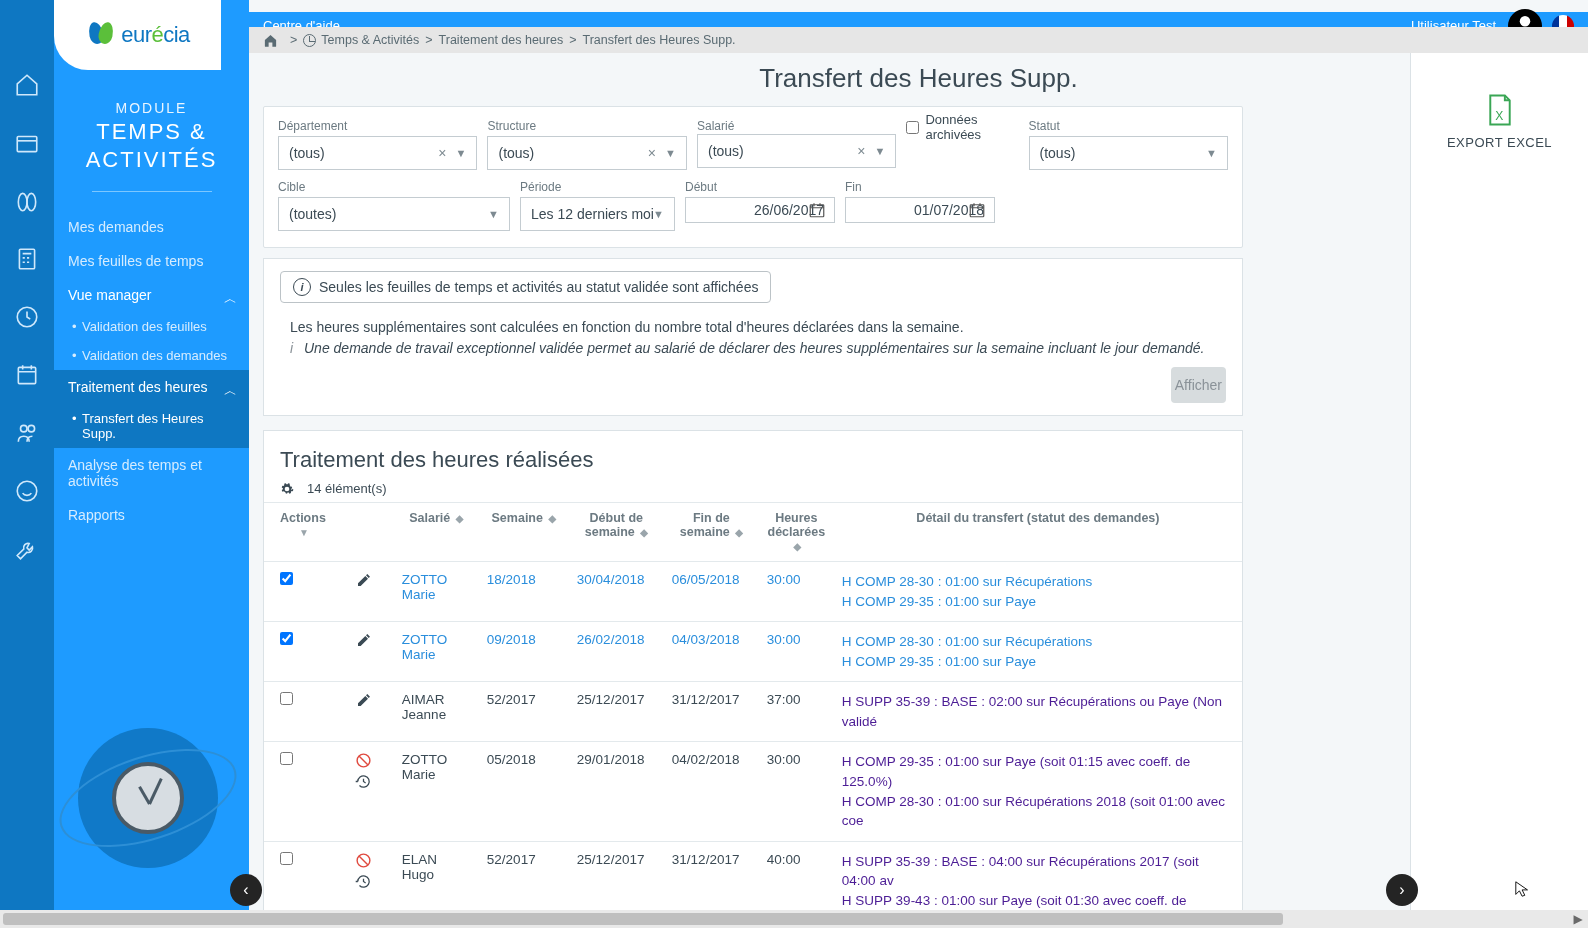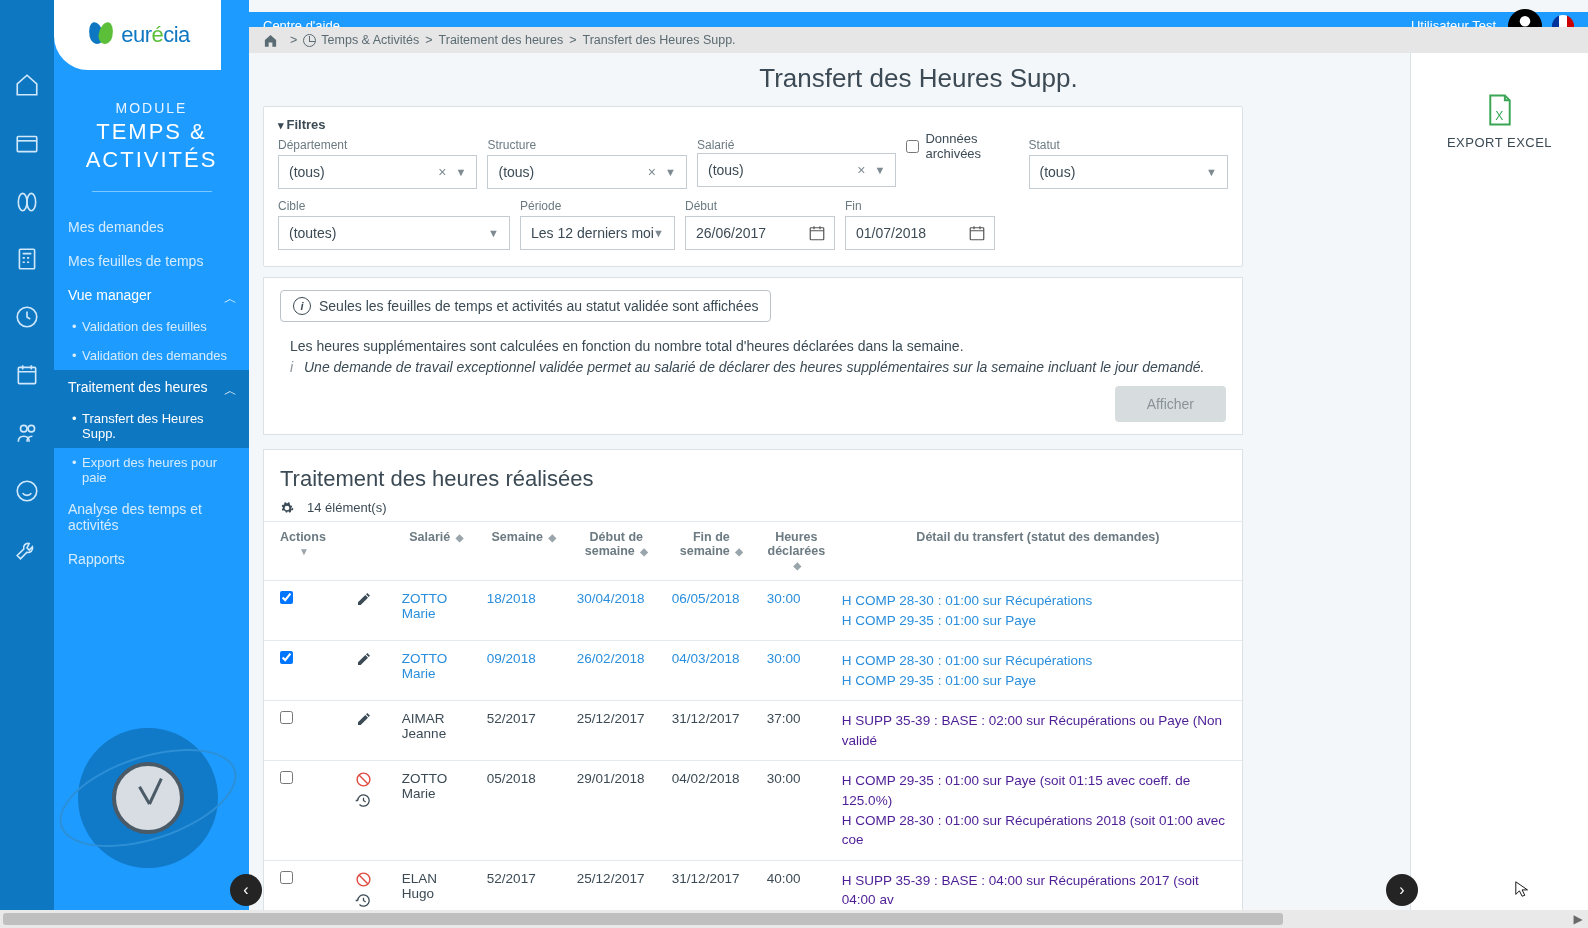--- a/index.html
+++ b/index.html
@@ -68,32 +68,32 @@
   .content-left { width:980px; }
   .filters { background:#fff; border:1px solid #dbe2e6; border-radius:2px; padding:10px 14px 16px; }
   .filters-header { font-size:13px; color:#3b4a54; font-weight:bold; margin-bottom:6px; }
   .filters-header::before { content:'▾'; margin-right:3px; font-size:11px; }
   .filter-row { display:flex; gap:10px; margin-top:2px; }
   .filter-col { display:flex; flex-direction:column; }
   .filter-col label { font-size:12px; color:#6c7a82; margin-bottom:3px; }
   .select-box { height:34px; border:1px solid #c4ccd1; background:#fff; display:flex; align-items:center; padding:0 10px; font-size:14px; color:#3b4a54; position:relative; min-width:150px; }
   .select-box .x { position:absolute; right:30px; color:#7d8a91; cursor:pointer; font-size:14px; }
   .select-box .dd { position:absolute; right:10px; color:#7d8a91; font-size:11px; cursor:pointer; }
-  .date-box { height:34px; border:1px solid #c4ccd1; background:#fff; display:flex; align-items:center; padding:0 10px; font-size:14px; color:#3b4a54; min-width:140px; position:relative; }
+  .date-box { height:26px; border:1px solid #c4ccd1; background:#fff; display:flex; align-items:center; padding:0 10px; font-size:14px; color:#3b4a54; min-width:140px; position:relative;justify-content:flex-end; }
   .date-box .cal { position:absolute; right:8px; width:18px; height:18px; }
   .checkbox-inline { display:flex; align-items:center; gap:6px; font-size:13px; color:#3b4a54; margin-top:0; }
   .checkbox-inline input { width:13px; height:13px; }
 
   .info-card { background:#fff; border:1px solid #dbe2e6; margin-top:10px; padding:12px 16px; }
   .info-badge { display:inline-flex; align-items:center; gap:8px; border:1px solid #bcc3c7; border-radius:4px; padding:6px 12px; font-size:14px; color:#3b4a54; }
   .info-badge .i { width:18px; height:18px; border:1.8px solid #3b4a54; border-radius:50%; display:flex; align-items:center; justify-content:center; font-size:11px; font-weight:bold; font-style:italic; }
   .info-text { margin-top:14px; font-size:14px; color:#3b4a54; padding-left:10px; line-height:1.5; }
   .info-text .ital { font-style:italic; }
   .info-text .ii { display:inline-block; width:14px; font-style:italic; color:#8a9298; }
-  .btn-afficher { float:right; margin-top:8px; background:#d7dcde; color:#8a9298; border-radius:4px; padding:10px 32px; font-size:14px; }
+  .btn-afficher { float:right; margin-top:8px; background:#d7dcde; color:#8a9298; border-radius:4px; padding:10px 4px; font-size:14px; }
 
   .table-card { background:#fff; border:1px solid #dbe2e6; margin-top:14px; padding:16px 0 0; }
   .table-title { font-size:22px; color:#3b4a54; padding:0 16px 8px; }
   .count-row { font-size:13px; color:#3b4a54; padding:0 16px 6px; display:flex; align-items:center; gap:13px; }
   .count-row .gear { width:14px; height:14px; }
   table { width:100%; border-collapse:collapse; font-size:13.5px; }
   th { text-align:center; color:#6c7a82; font-weight:bold; padding:8px 8px; border-top:1px solid #e3e9ec; vertical-align:top; font-size:12.5px; }
   th .sort { color:#9aa5ab; font-size:10px; margin-left:2px; }
   td { padding:10px 8px; border-top:1px solid #e3e9ec; vertical-align:top; color:#3b4a54; }
   td.link, td.link span { color:#2a8edc; }
@@ -165,21 +165,20 @@
       <span>TEMPS &amp;</span><br><span>ACTIVITÉS</span>
     </div>
     <div class="module-hr"></div>
     <div class="nav-item light">Mes demandes</div>
     <div class="nav-item light">Mes feuilles de temps</div>
     <div class="nav-item"><span>Vue manager</span><span class="chev">︿</span></div>
     <div class="nav-sub">Validation des feuilles</div>
     <div class="nav-sub">Validation des demandes</div>
     <div class="nav-item selected"><span>Traitement des heures</span><span class="chev">︿</span></div>
     <div class="nav-sub selected">Transfert des Heures Supp.</div>
-    <div class="nav-sub">Export des heures pour paie</div>
     <div class="nav-item light">Analyse des temps et activités</div>
     <div class="nav-item light">Rapports</div>
   </div>
   <div class="sidebar-graphic">
     <div class="watch"></div>
   </div>
 </div>
 
 <div class="iconrail">
   <div class="ri">
@@ -239,21 +238,20 @@
 
 <div class="circle-btn left">‹</div>
 <div class="circle-btn right">›</div>
 
 <div class="main">
   <div class="page-title">Transfert des Heures Supp.</div>
 
   <div class="panel content-left">
 
     <div class="filters">
-      <div class="filters-header">Filtres</div>
       <div class="filter-row">
         <div class="filter-col" style="width:232px">
           <label>Département</label>
           <div class="select-box">
               <span>(tous)</span>
               <span class="x">×</span>
               <span class="dd">▼</span>
             </div>
         </div>
         <div class="filter-col" style="width:232px">

